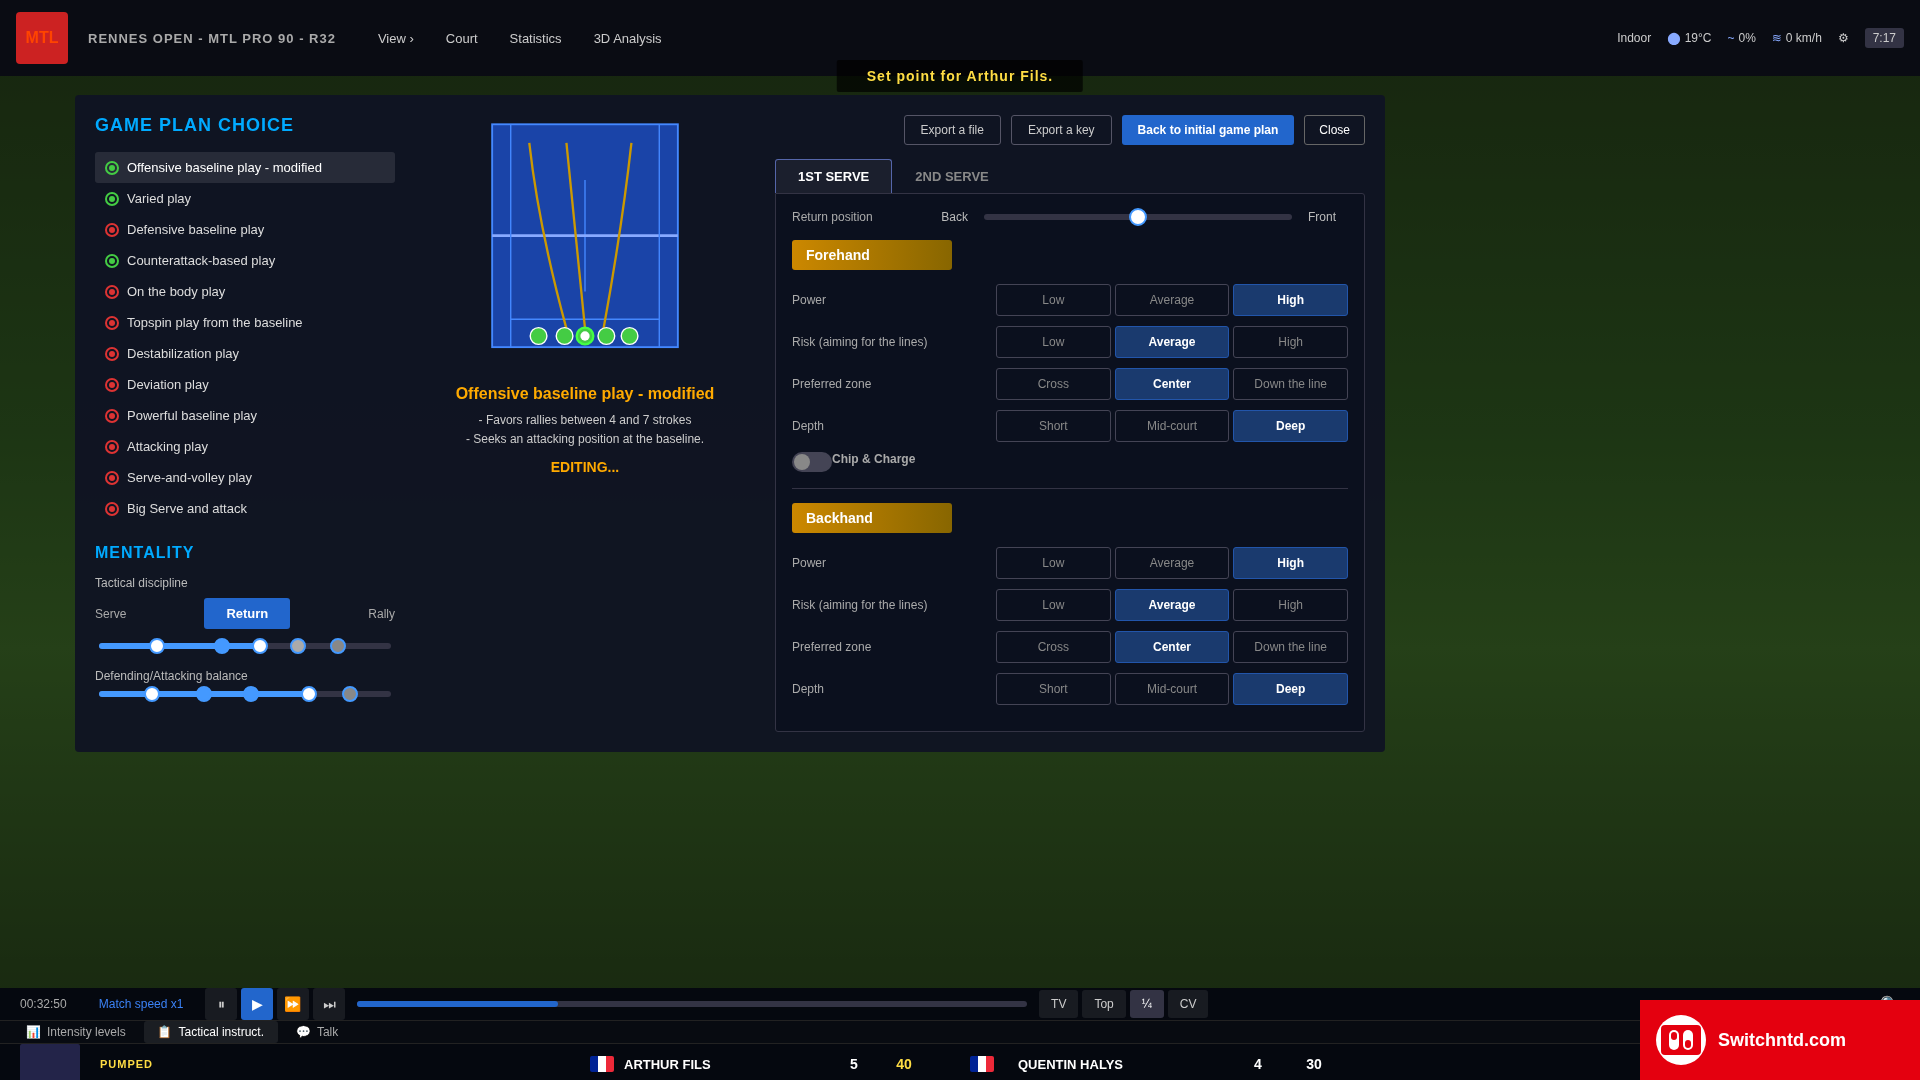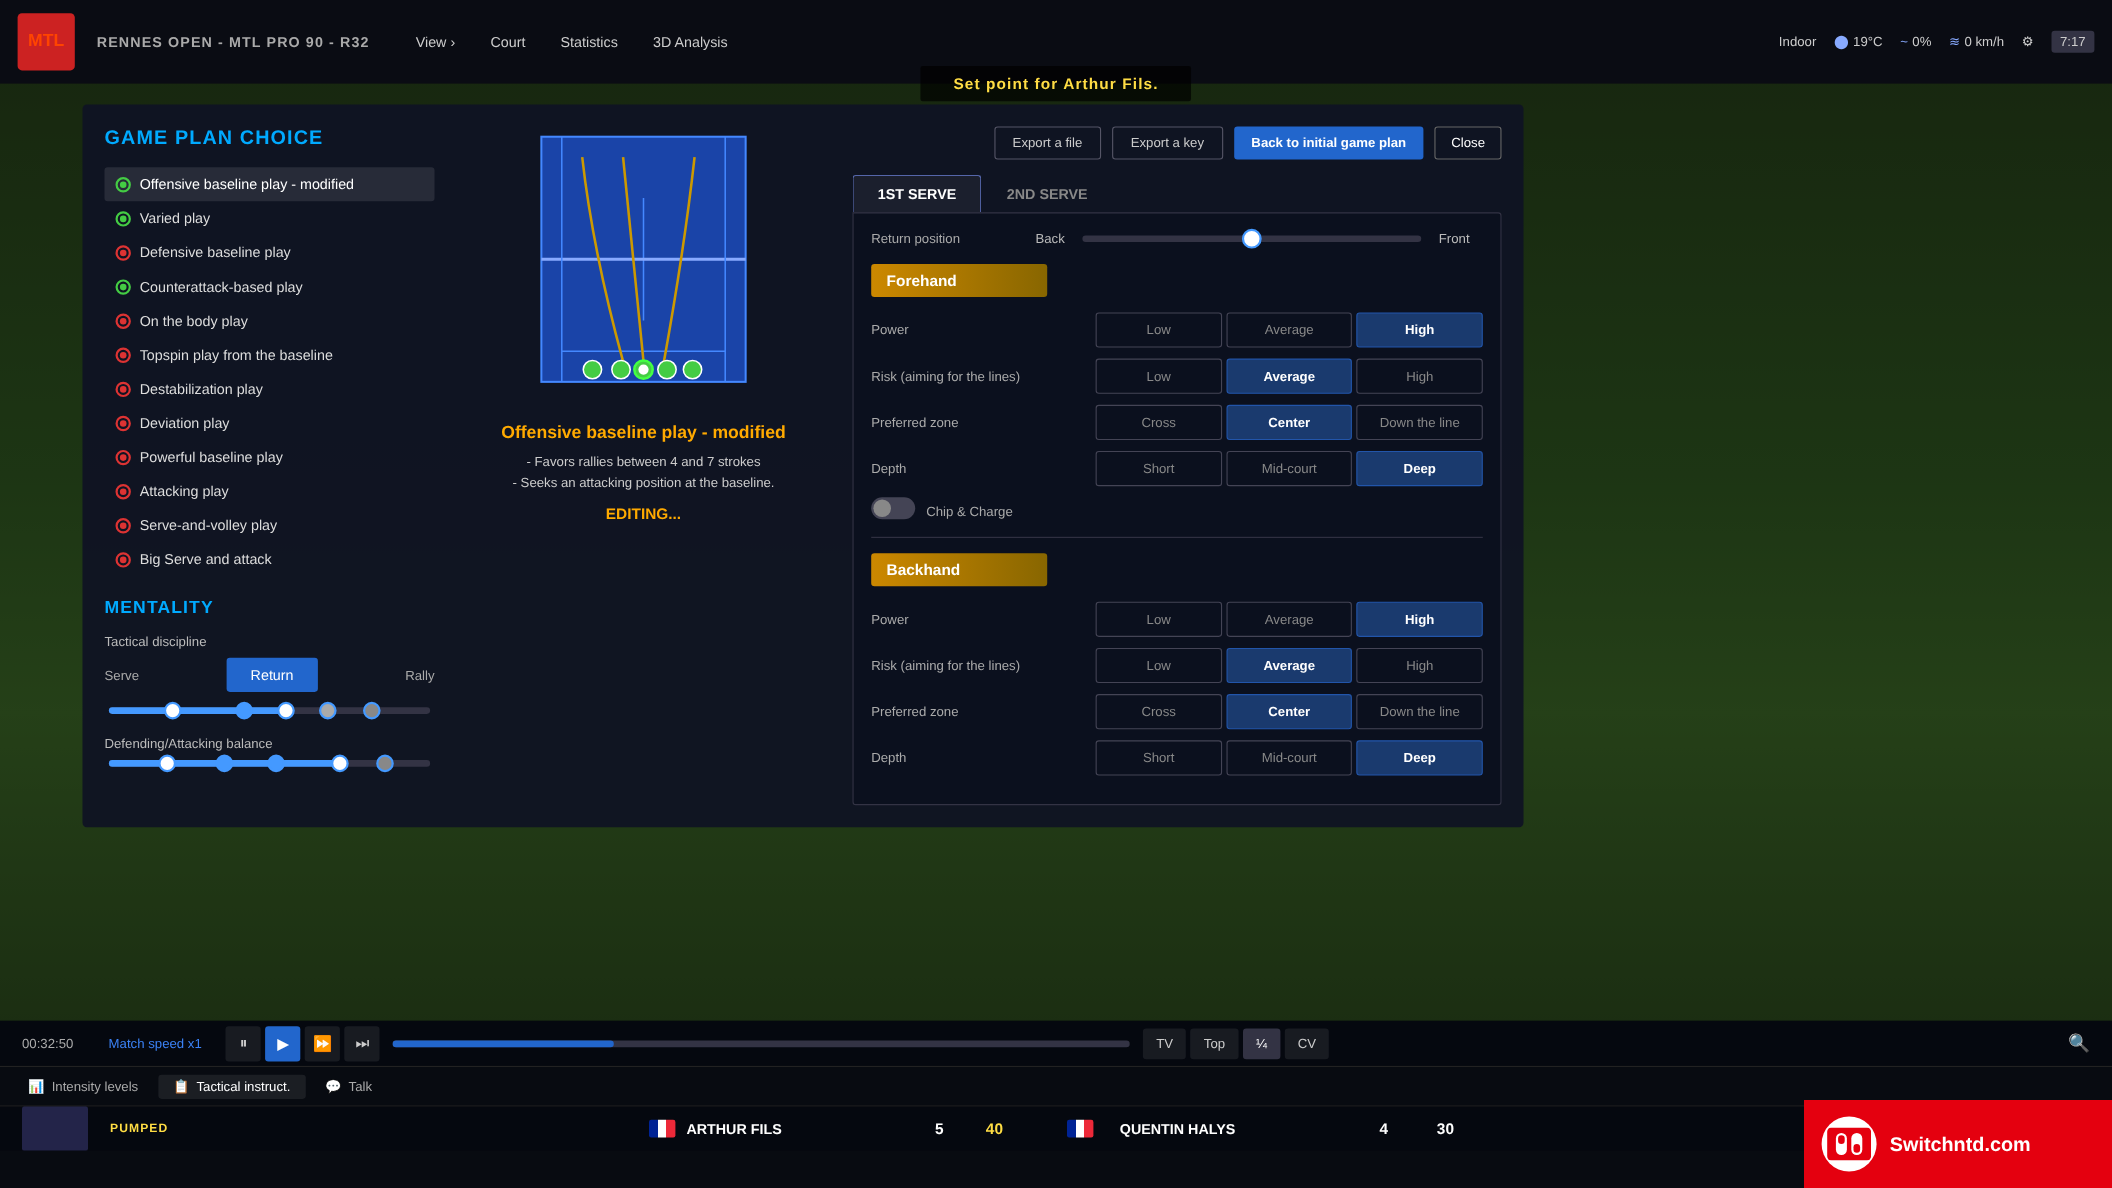--- a/index.html
+++ b/index.html
@@ -249,21 +249,21 @@
       font-size: 12px;
       color: #aaa;
     }
 
     .return-btn {
       background: #2266cc;
       color: #fff;
       border: none;
       padding: 8px 22px;
       font-size: 13px;
-      font-weight: normal;
+      font-weight: bold;
       border-radius: 3px;
       cursor: pointer;
     }
 
     
     .center-area {
       flex: 1;
       display: flex;
       flex-direction: column;
       align-items: center;
@@ -503,21 +503,21 @@
       background: #334;
       margin: 14px 0;
     }
 
     
     .bottom-bar {
       position: absolute;
       bottom: 0;
       left: 0;
       right: 0;
-      height: 152px;
+      height: 92px;
       background: rgba(8, 10, 18, 0.97);
       z-index: 30;
       display: flex;
       flex-direction: column;
     }
 
     .playback-controls {
       height: 42px;
       background: rgba(5,8,15,0.98);
       display: flex;
@@ -678,24 +678,25 @@
       position: absolute;
       bottom: 18px;
       font-size: 11px;
       color: #ffdd44;
       font-weight: bold;
       letter-spacing: 1px;
     }
 
     .chip-charge-row {
       display: flex;
-      align-items: flex-end;
-      gap: 10px;
+      align-items: flex-start;
+      gap: 0;
       margin-bottom: 16px;
       padding-left: 0px;
+      font-weight: bold;
     }
   </style>
 </head>
 <body>
 
 <div class="bg-court"></div>
 <div class="bg-court-overlay"></div>
 
 <nav class="top-nav">
   <div class="logo">

